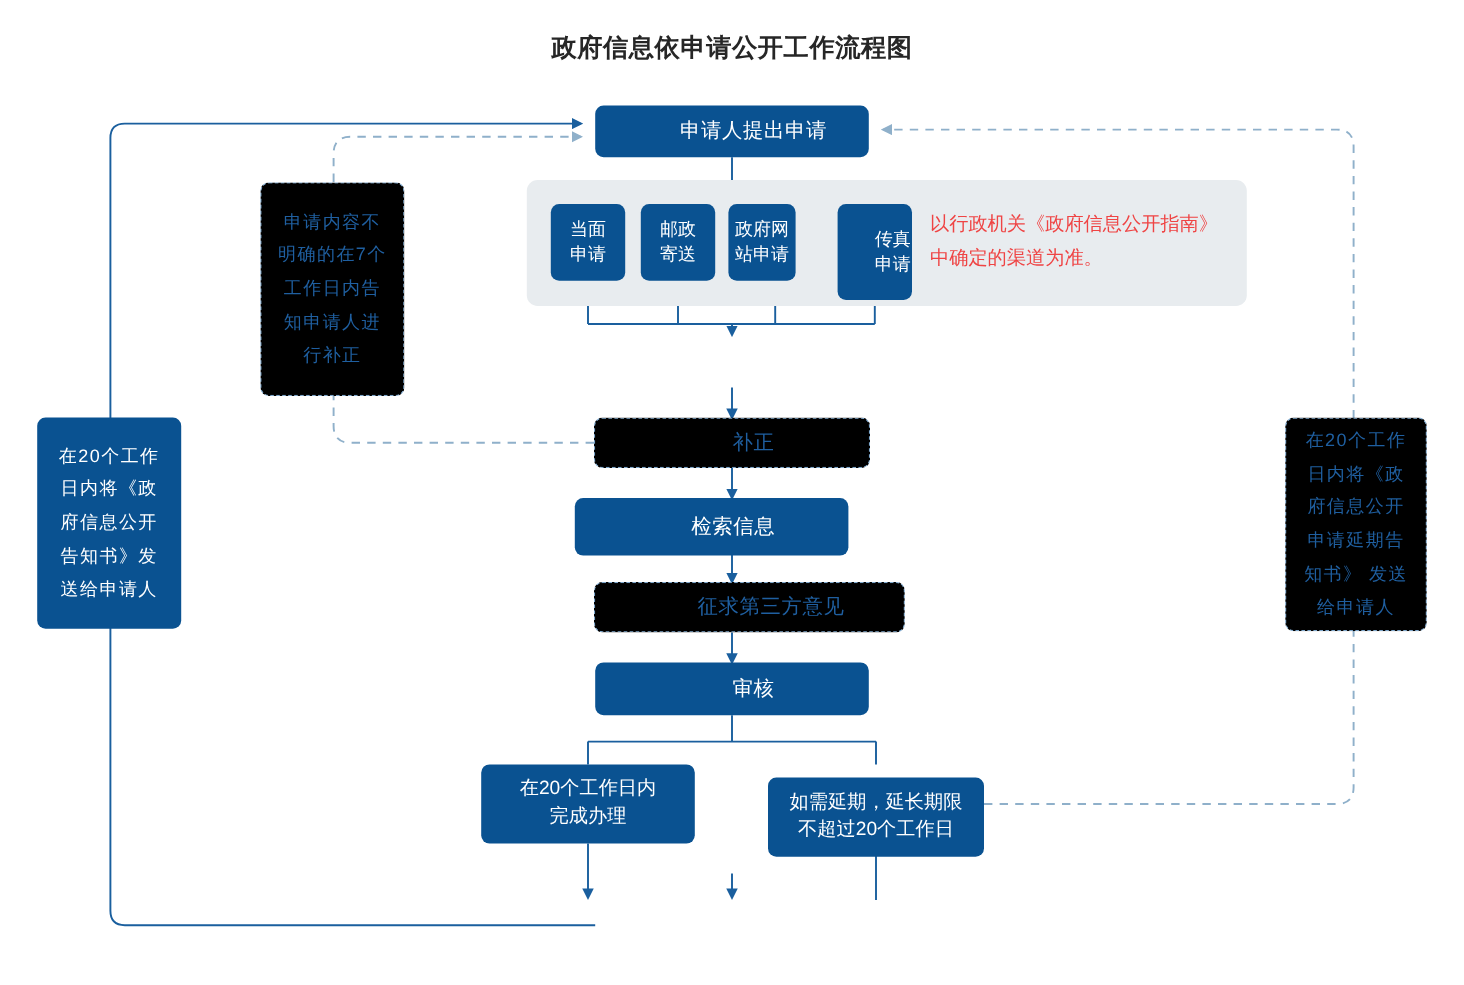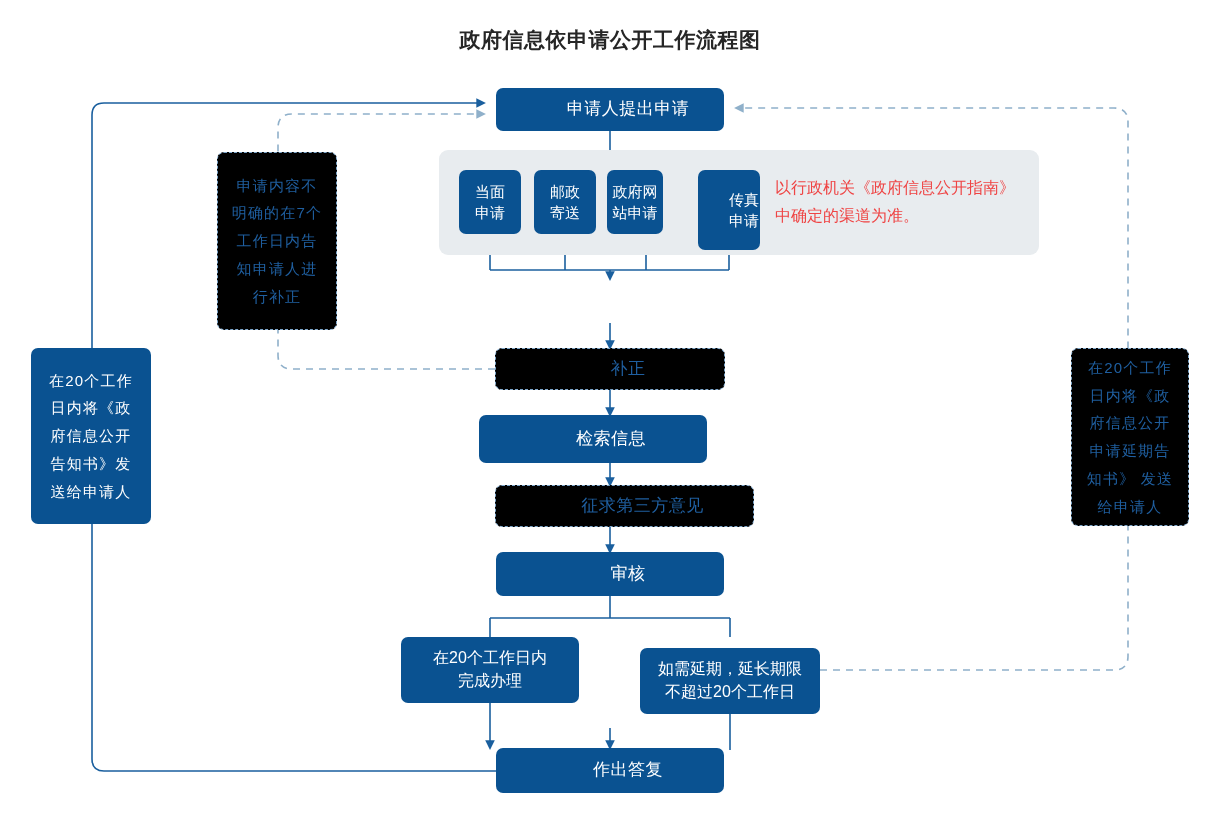--- a/index.html
+++ b/index.html
@@ -160,21 +160,20 @@
   <div class="node soft fs18 tight" style="left:495px; top:485px; width:259px; height:42px;">征求第三方意见</div>
 
   <div class="node primary fs18 tight" style="left:496px; top:552px; width:228px; height:44px;">审核</div>
 
   <div class="node primary fs16" style="left:401px; top:637px; width:178px; height:66px;">在20个工作日内
 完成办理</div>
 
   <div class="node primary fs16" style="left:640px; top:637px; width:180px; height:66px;margin-top:11px;">如需延期，延长期限
 不超过20个工作日</div>
 
-  <div class="node primary fs18 tight" style="left:496px; top:748px; width:228px; height:45px;">作出答复</div>
 
   <div class="node soft fs15 note-text" style="left:217px; top:152px; width:120px; height:178px;">申请内容不
 明确的在7个
 工作日内告
 知申请人进
 行补正</div>
 
   <div class="node primary fs15 note-text" style="left:31px; top:348px; width:120px; height:176px;">在20个工作
 日内将《政
 府信息公开

